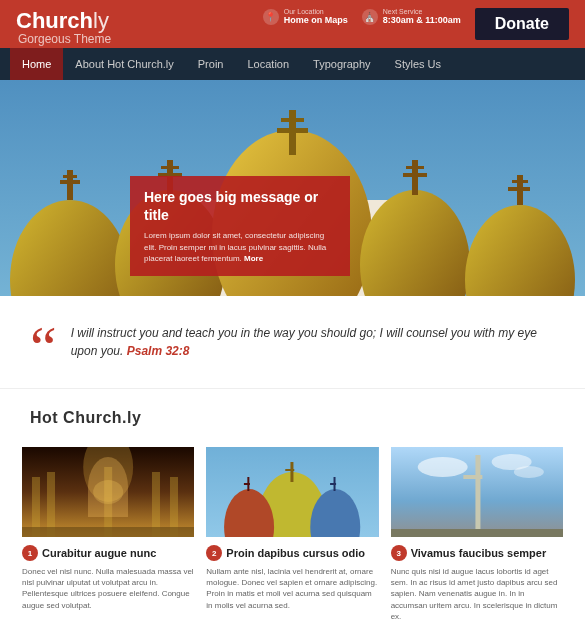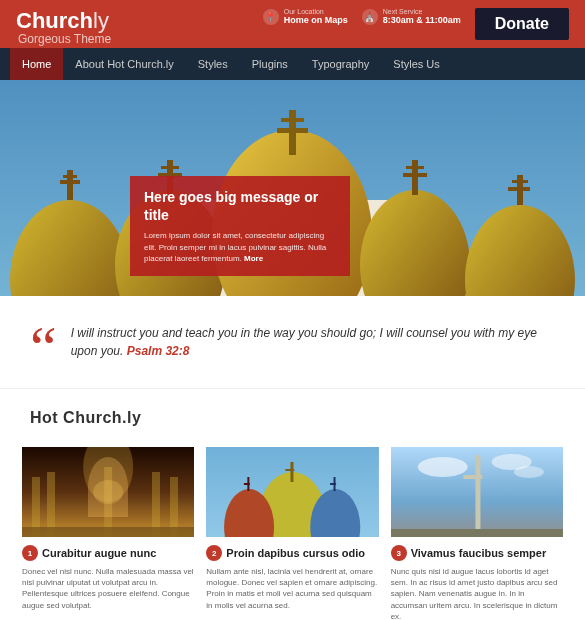--- a/index.html
+++ b/index.html
@@ -325,22 +325,22 @@
         <div class="label-main">8:30am &amp; 11:00am</div>
       </div>
     </div>
   </div>
   <button class="donate-btn">Donate</button>
 </header>
 
 <nav class="nav">
   <a class="nav-item active">Home</a>
   <a class="nav-item">About Hot Church.ly</a>
-  <a class="nav-item">Styles</a>
-  <a class="nav-item">Plugins</a>
+  <a class="nav-item">Proin</a>
+  <a class="nav-item">Location</a>
   <a class="nav-item">Typography</a>
   <a class="nav-item">Styles Us</a>
 </nav>
 
 <section class="hero">
   <div class="hero-bg">
     <div class="hero-sky"></div>
 
     <svg width="585" height="250" style="position:absolute;top:0;left:0;">
 

